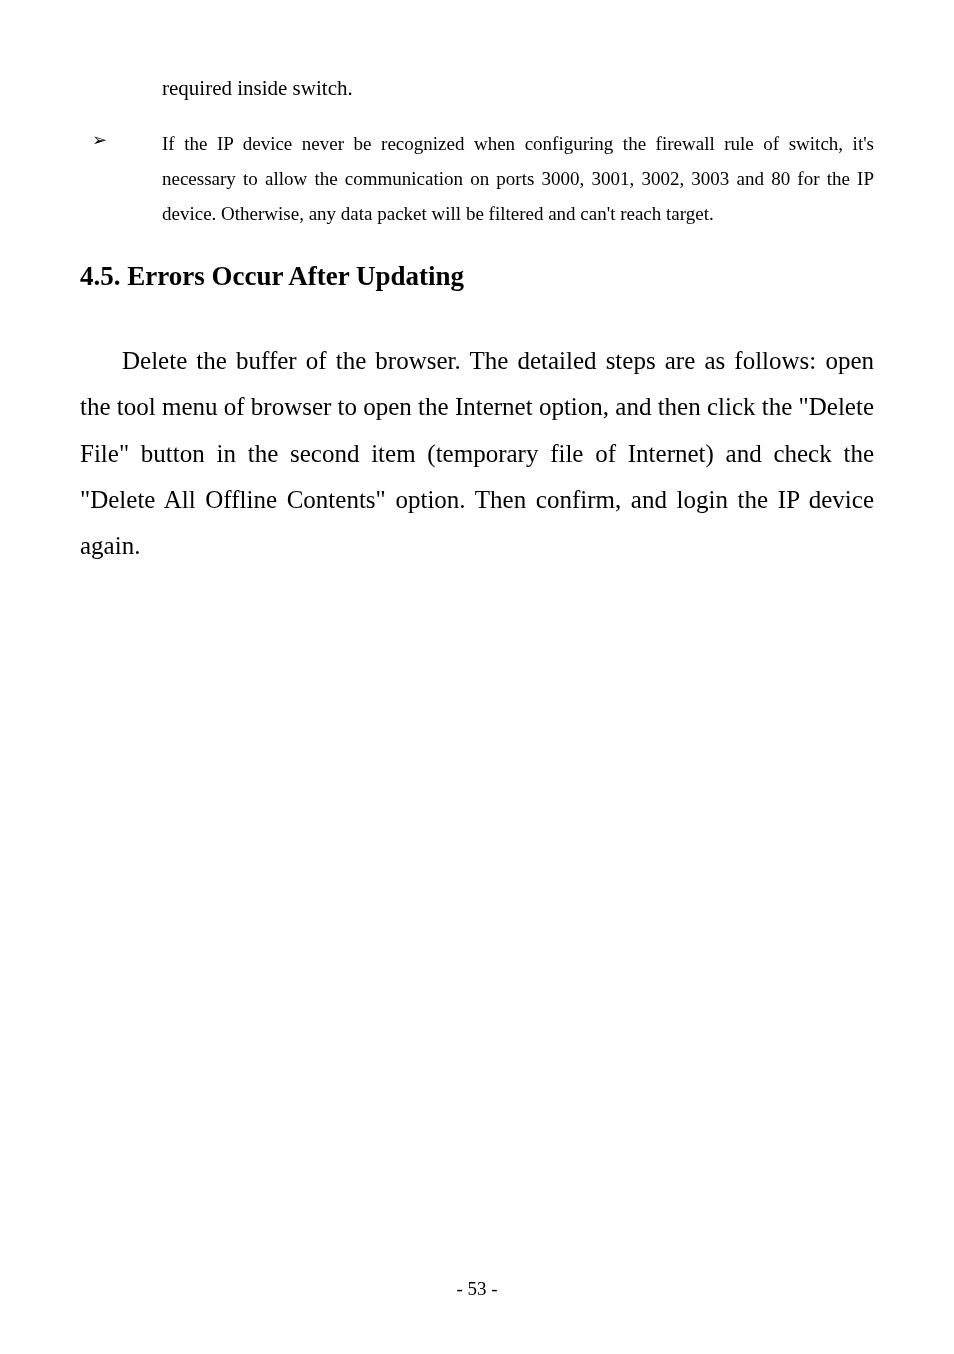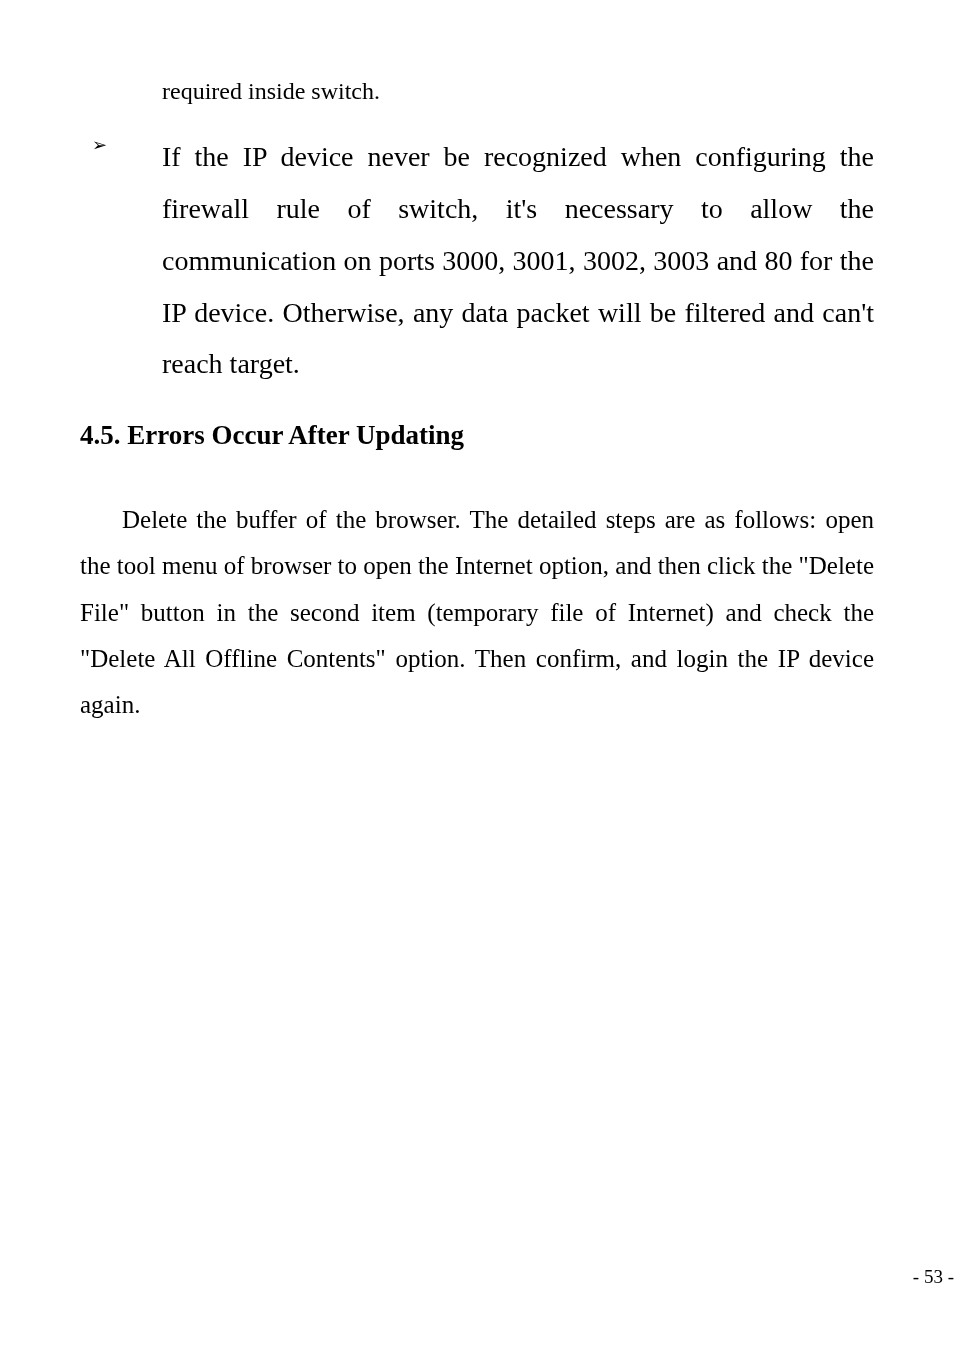--- a/index.html
+++ b/index.html
@@ -13,61 +13,61 @@
       background: #ffffff;
       font-family: "Times New Roman", Times, serif;
       color: #000000;
       position: relative;
       padding: 70px 80px 60px 80px;
     }
     .content {
       width: 100%;
     }
     .continuation-text {
-      font-size: 24px;
+      font-size: 21px;
       line-height: 1.8;
       margin-left: 82px;
       margin-bottom: 18px;
     }
     .bullet-item {
       display: flex;
       margin-bottom: 30px;
     }
     .bullet-marker {
       font-size: 18px;
       width: 48px;
       flex-shrink: 0;
       padding-left: 12px;
       padding-top: 3px;
     }
     .bullet-text {
-      font-size: 28px;
+      font-size: 19px;
       line-height: 1.85;
       text-align: justify;
       flex: 1;
       padding-left: 34px;
     }
     .section-heading {
       font-size: 27px;
       font-weight: bold;
       margin-top: 28px;
       margin-bottom: 46px;
     }
     .body-paragraph {
       font-size: 25px;
       line-height: 1.85;
       text-align: justify;
       text-indent: 42px;
     }
     .page-number {
       position: absolute;
-      bottom: 66px;
+      bottom: 54px;
       left: 0;
       right: 0;
-      text-align: right;
+      text-align: center;
       font-size: 19px;
     }
   </style>
 </head>
 <body>
 
 <div class="content">
   <div class="continuation-text">required inside switch.</div>
 
   <div class="bullet-item">

